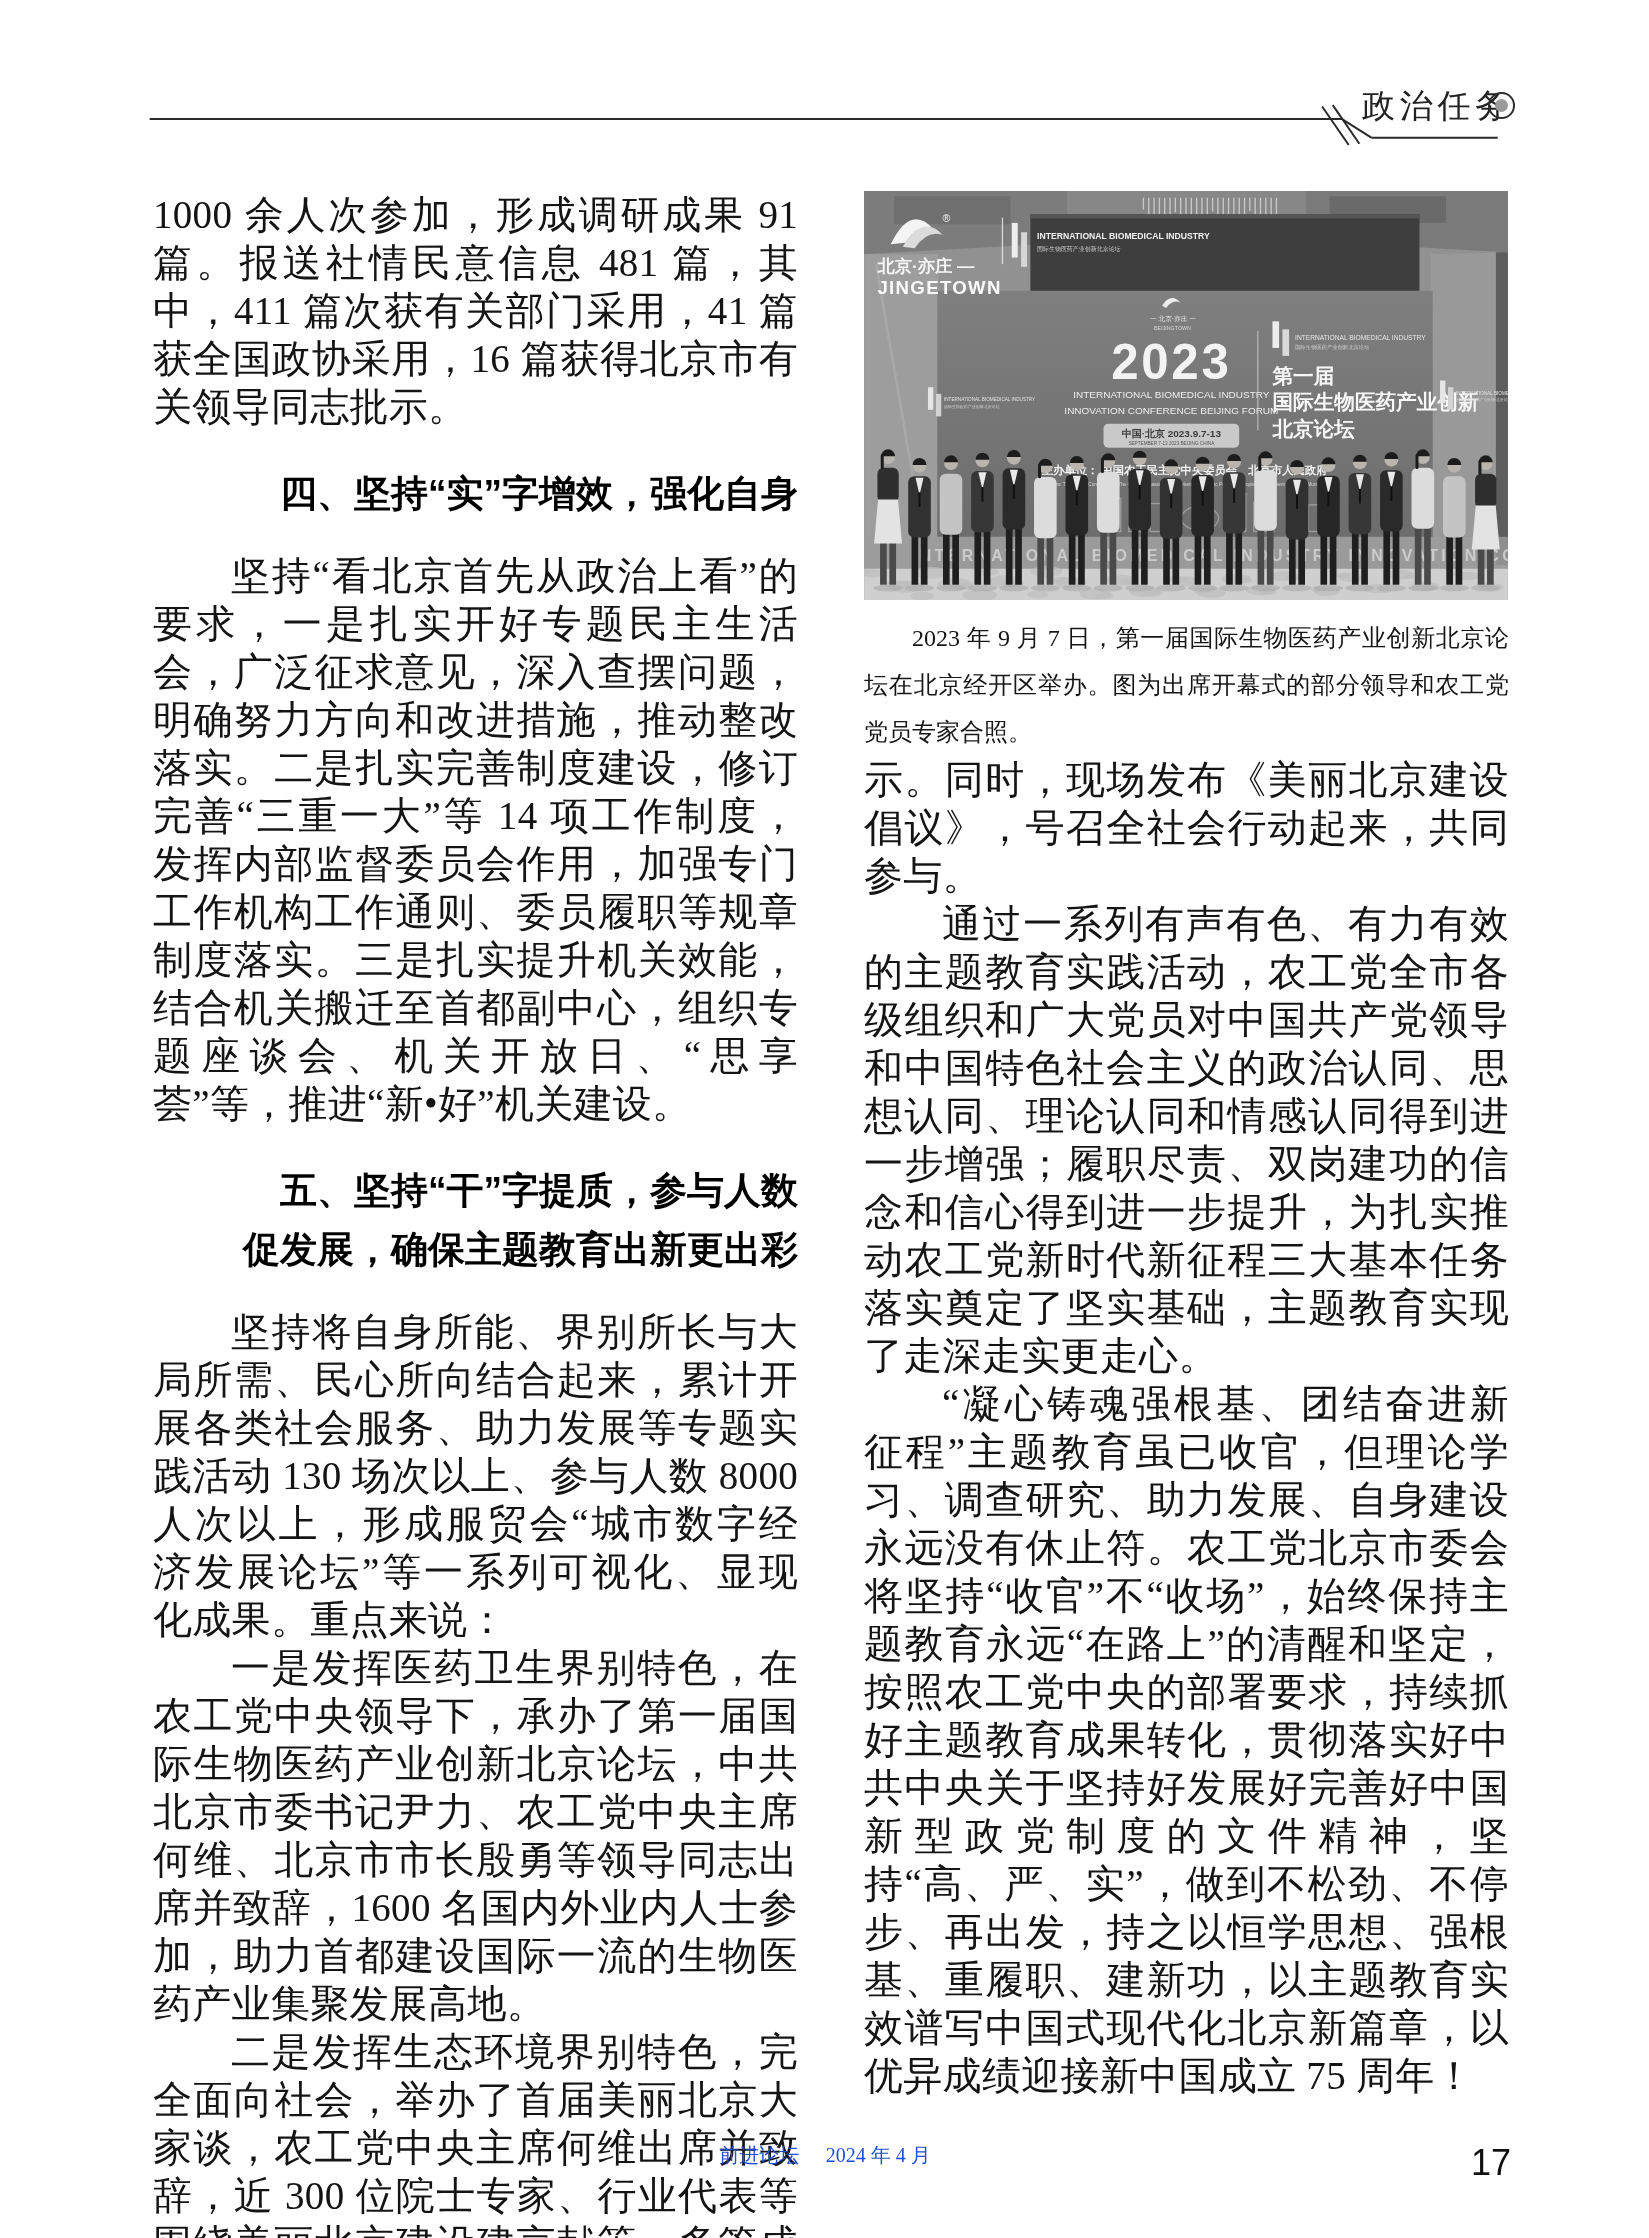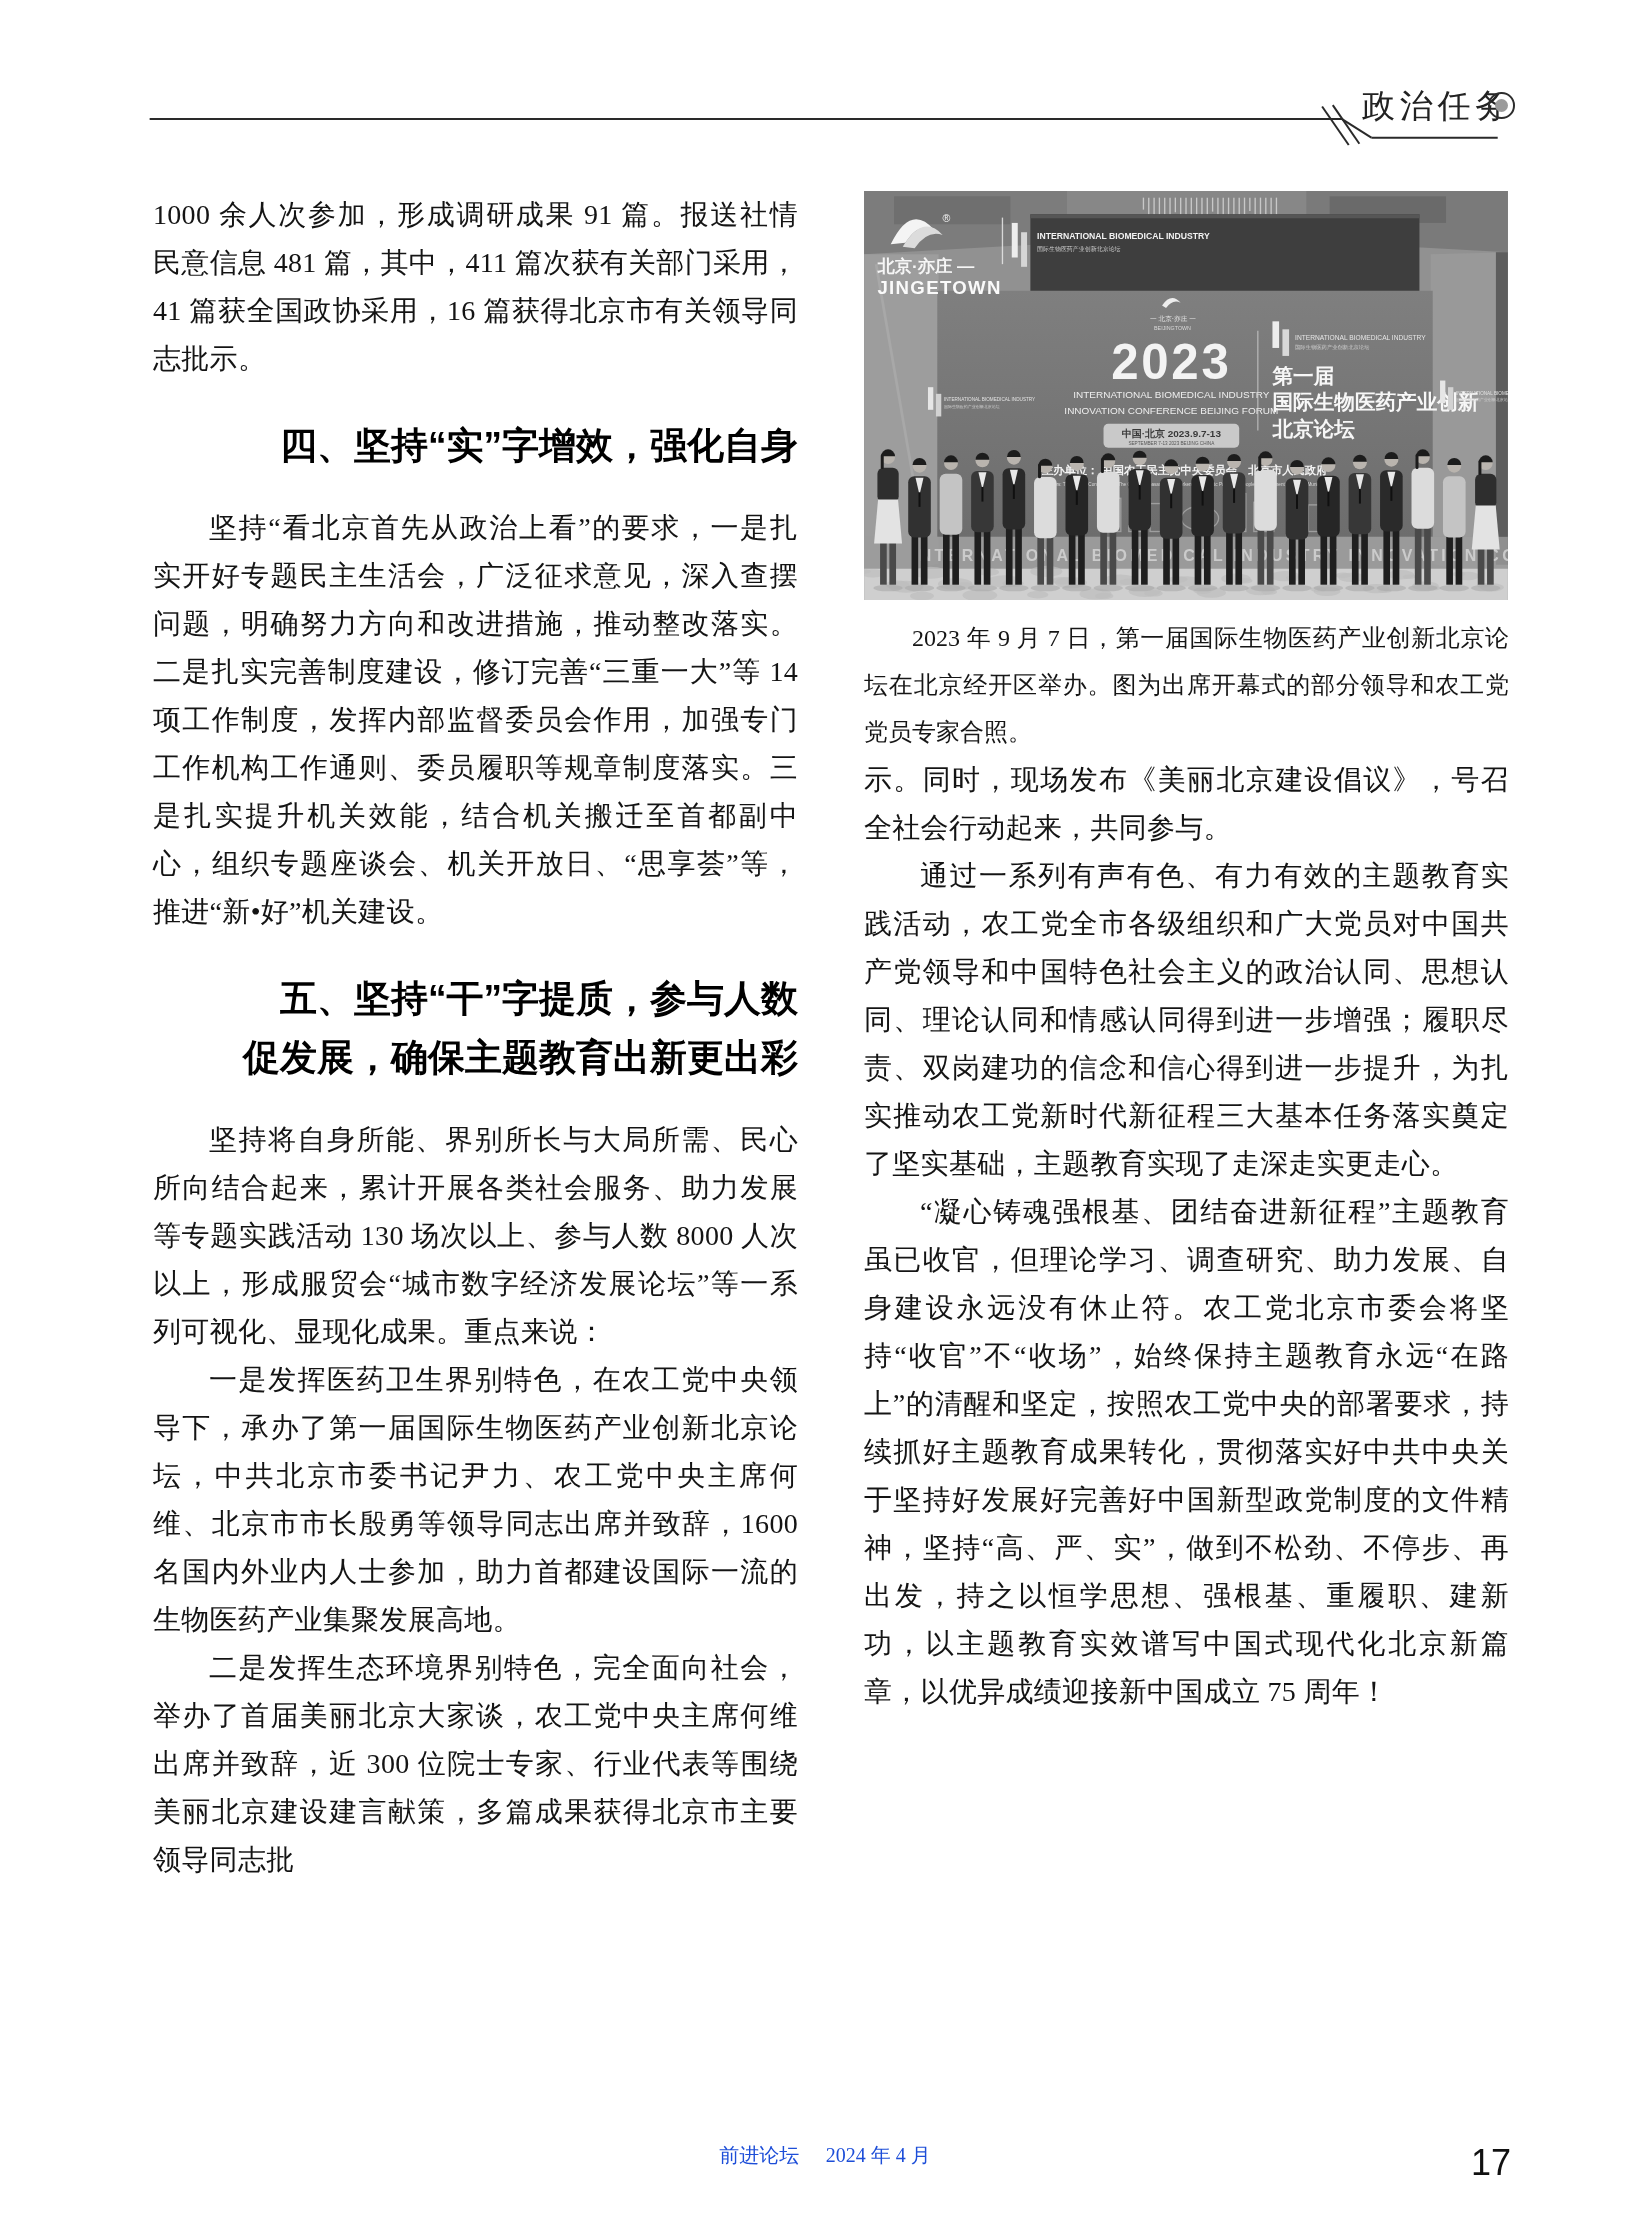--- a/index.html
+++ b/index.html
@@ -22,21 +22,21 @@
   }
   .target-icon::after{
     content:"";position:absolute;left:4.7px;top:4.7px;width:13.3px;height:13.3px;
     border-radius:50%;background:#9b9b9b;
   }
   
   .col{position:absolute;top:191px;width:645px;}
   .col-left{left:153px;}
   .col-right{left:864px;}
   p.body{
-    margin:0;font-size:28px;line-height:48px;text-align:justify;
+    margin:0;font-size:39px;line-height:48px;text-align:justify;
     text-align-last:left;letter-spacing:0.3px;
   }
   p.body.indent{text-indent:2em;}
   h2.sec{
     margin:33px 0 29px 0;text-align:right;
     font-family:"Liberation Sans","DejaVu Sans",sans-serif;
     font-weight:700;color:#000;font-size:37px;line-height:59px;
   }
   p.author{
     margin:44px 0 0 0;font-size:33px;line-height:48px;

